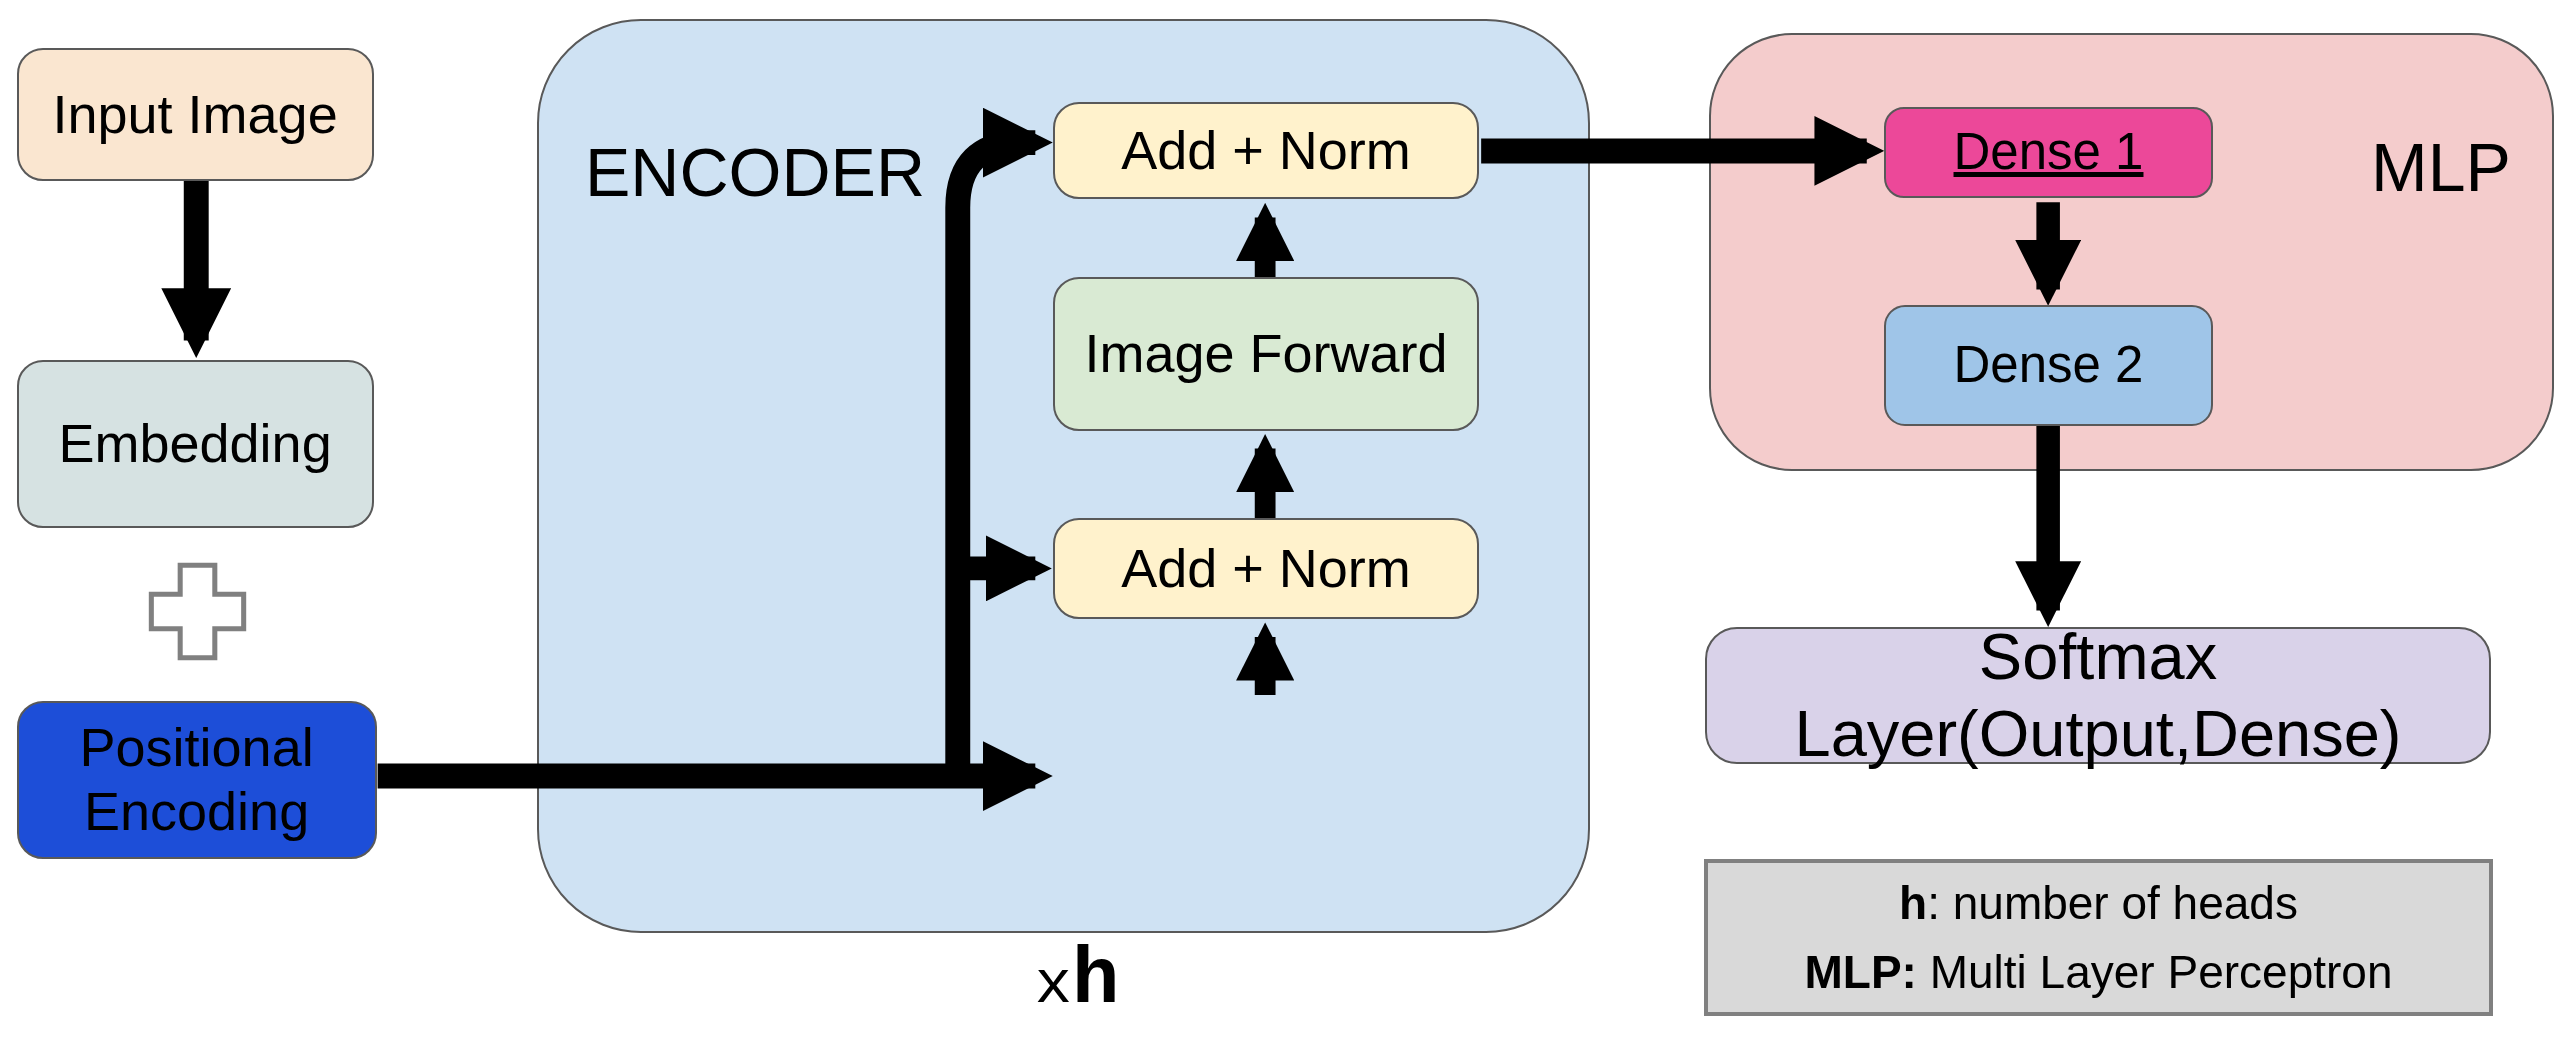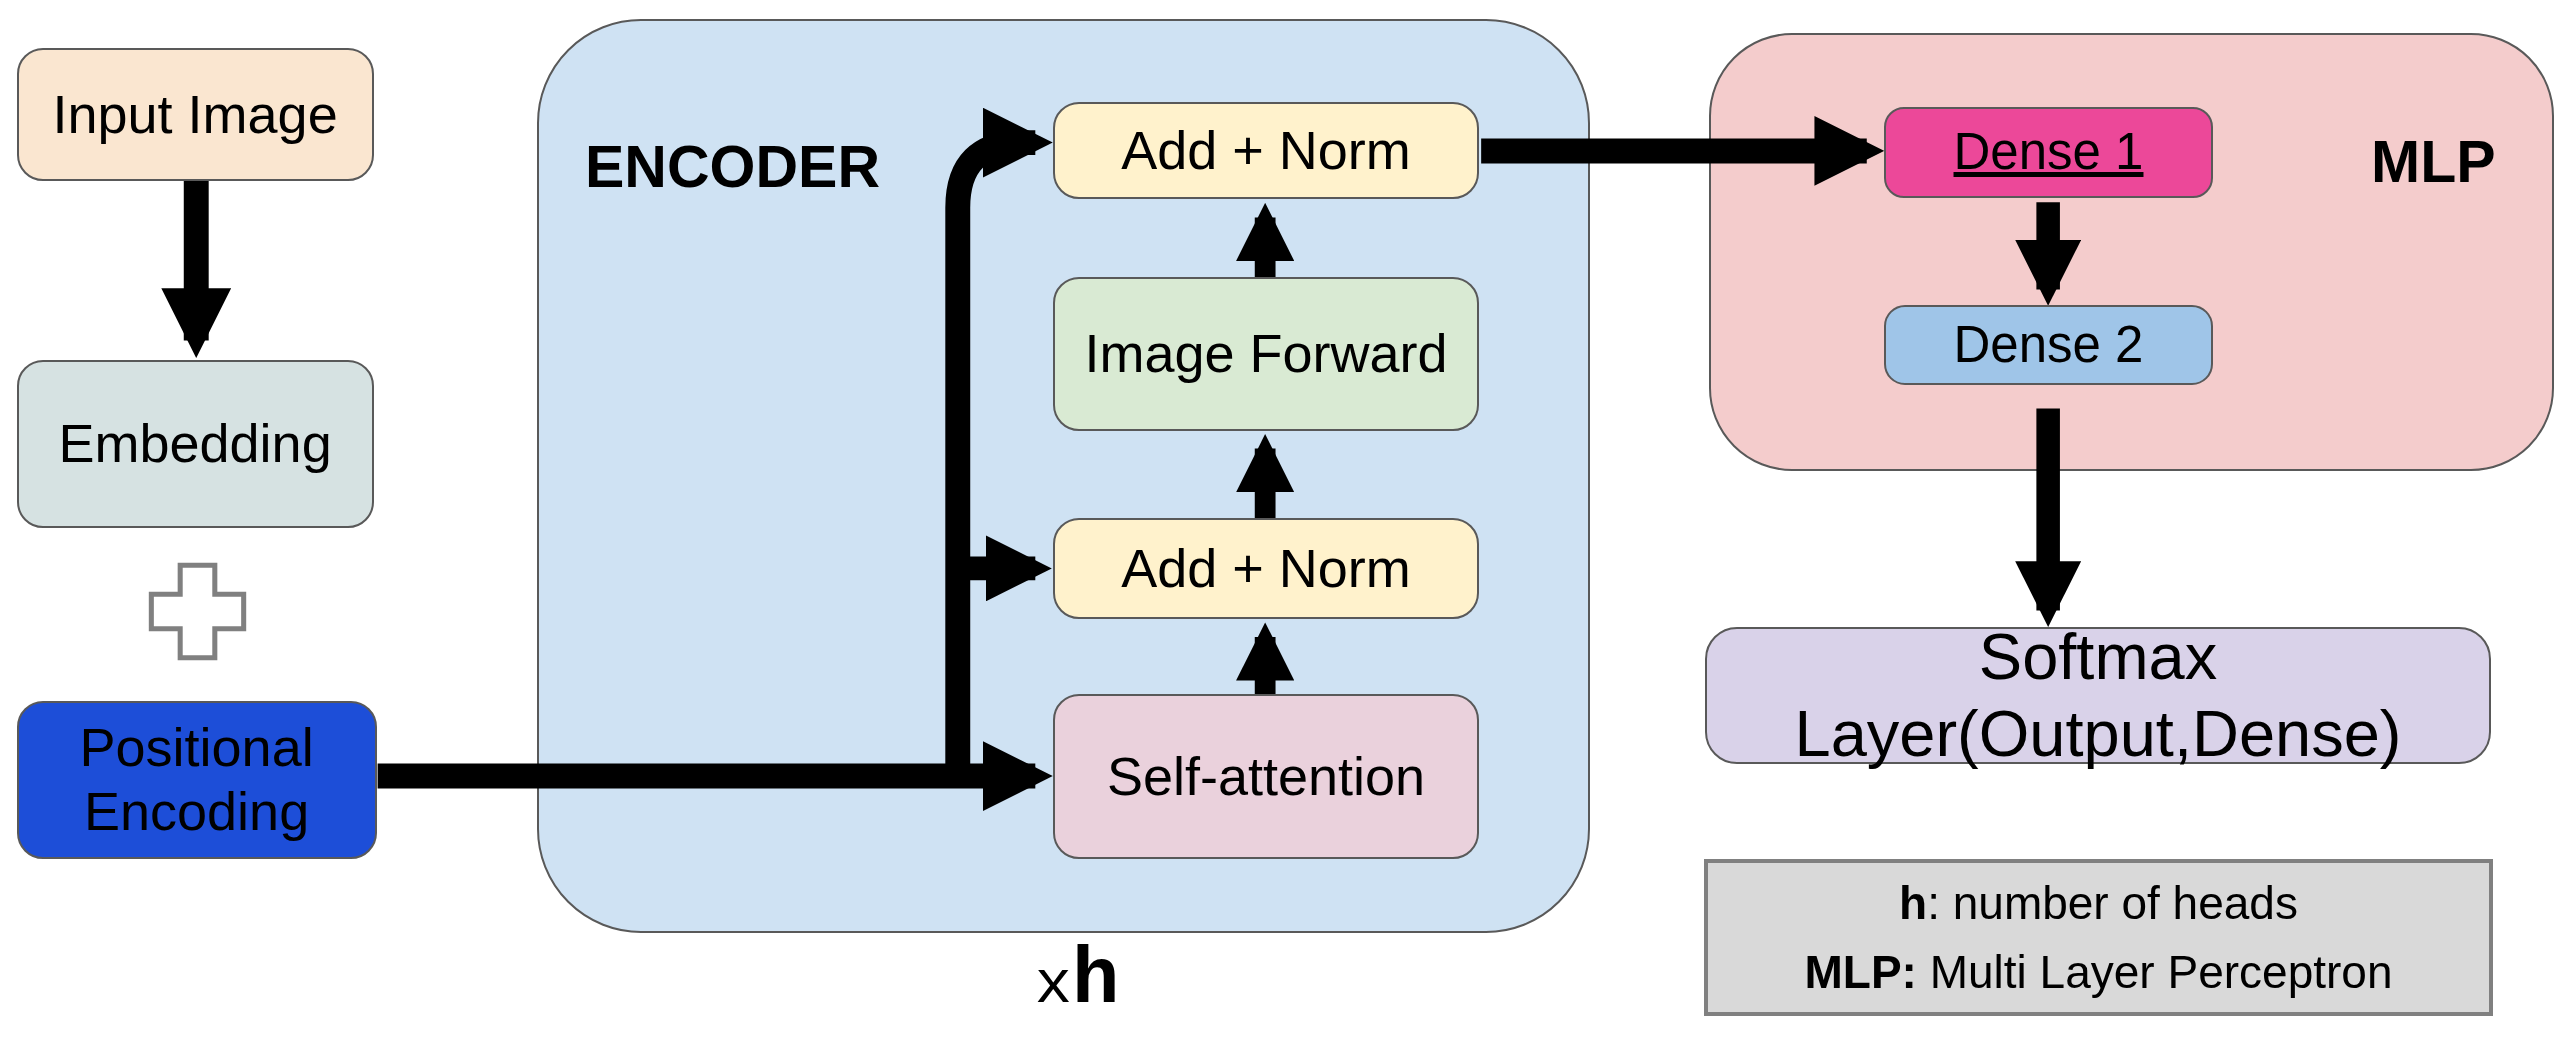--- a/index.html
+++ b/index.html
@@ -8,21 +8,21 @@
     font-family:"Liberation Sans", sans-serif;color:#000;overflow:hidden;
   }
   .node{
     position:absolute;box-sizing:border-box;border:2.8px solid #595959;
     display:flex;align-items:center;justify-content:center;text-align:center;
     font-size:54px;line-height:1.18;z-index:3;border-radius:26px;background:#fff;
   }
   .container{
     position:absolute;box-sizing:border-box;border:2.1px solid #595959;z-index:1;
   }
-  .ctitle{position:absolute;font-weight:bold;font-size:59px;z-index:4;}
+  .ctitle{position:absolute;font-weight:normal;font-size:68px;z-index:4;}
   .arrows{position:absolute;left:0;top:0;z-index:2;}
   .ar{stroke:#000;fill:none;stroke-linecap:butt;stroke-linejoin:round;}
   .w36{stroke-width:36px;}
   .w34{stroke-width:34px;}
   .w30{stroke-width:30px;}
   .repeat{
     position:absolute;left:966px;top:936px;width:222px;z-index:4;
     text-align:center;font-size:62px;font-family:Liberation Mono, monospace;
   }
   .repeat .h{font-weight:bold;font-size:79px;}
@@ -73,29 +73,28 @@
   <div class="node" style="left: 16.6px; top: 701px; width: 360px; height: 158px; padding: 0px 28px; background-color: #1d4ed8;">Positional Encoding</div>
 
   <div class="ctitle" style="left:585px;top:133px;">ENCODER</div>
 
   <div class="node" style="left: 1053px; top: 102px; width: 426px; height: 97px; background-color: rgb(255, 242, 204);">Add + Norm</div>
 
   <div class="node" style="left: 1053px; top: 277px; width: 426px; height: 154px; background-color: rgb(217, 234, 211);">Image Forward</div>
 
   <div class="node" style="left: 1053px; top: 518px; width: 426px; height: 101px; background-color: rgb(255, 242, 204);">Add + Norm</div>
 
-  <div class="node" style="left: 1053px; top: 694px; width: 426px; height: 165px; background-color: rgb(234, 209, 220);">Self-attention</div>
 
   <div class="repeat"><span>x</span><span class="h">h</span></div>
 
   <div class="ctitle" style="left:2371px;top:128px;">MLP</div>
 
   <div class="node" style="left: 1884px; top: 107px; width: 329px; height: 91px; font-size: 51px; border-radius: 20px; background-color: #ec4899; text-decoration: underline;">Dense 1</div>
 
-  <div class="node" style="left: 1884px; top: 305px; width: 329px; height: 80px; font-size: 51px; border-radius: 21px; background-color: rgb(159, 197, 232);">Dense 2</div>
+  <div class="node" style="left: 1884px; top: 305px; width: 329px; height: 121px; font-size: 51px; border-radius: 21px; background-color: rgb(159, 197, 232);">Dense 2</div>
 
   <div class="node" style="left: 1705px; top: 627px; width: 786px; height: 137px; font-size: 65px; border-radius: 32px; background-color: rgb(217, 210, 233);">Softmax Layer(Output,Dense)</div>
 
   <div class="legend" style="background-color: rgb(217, 217, 217);">
     <div><b>h</b><span>: number of heads</span></div>
     <div><b>MLP:</b><span> Multi Layer Perceptron</span></div>
   </div>
 
 </div>
 

